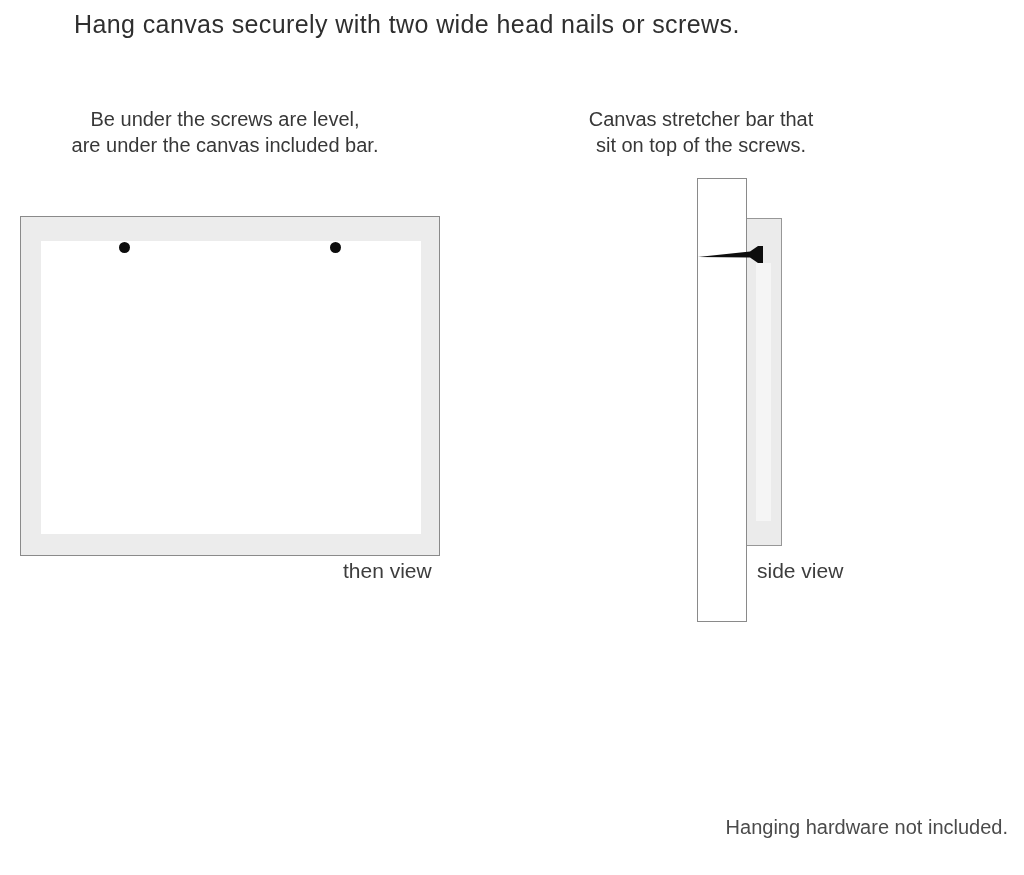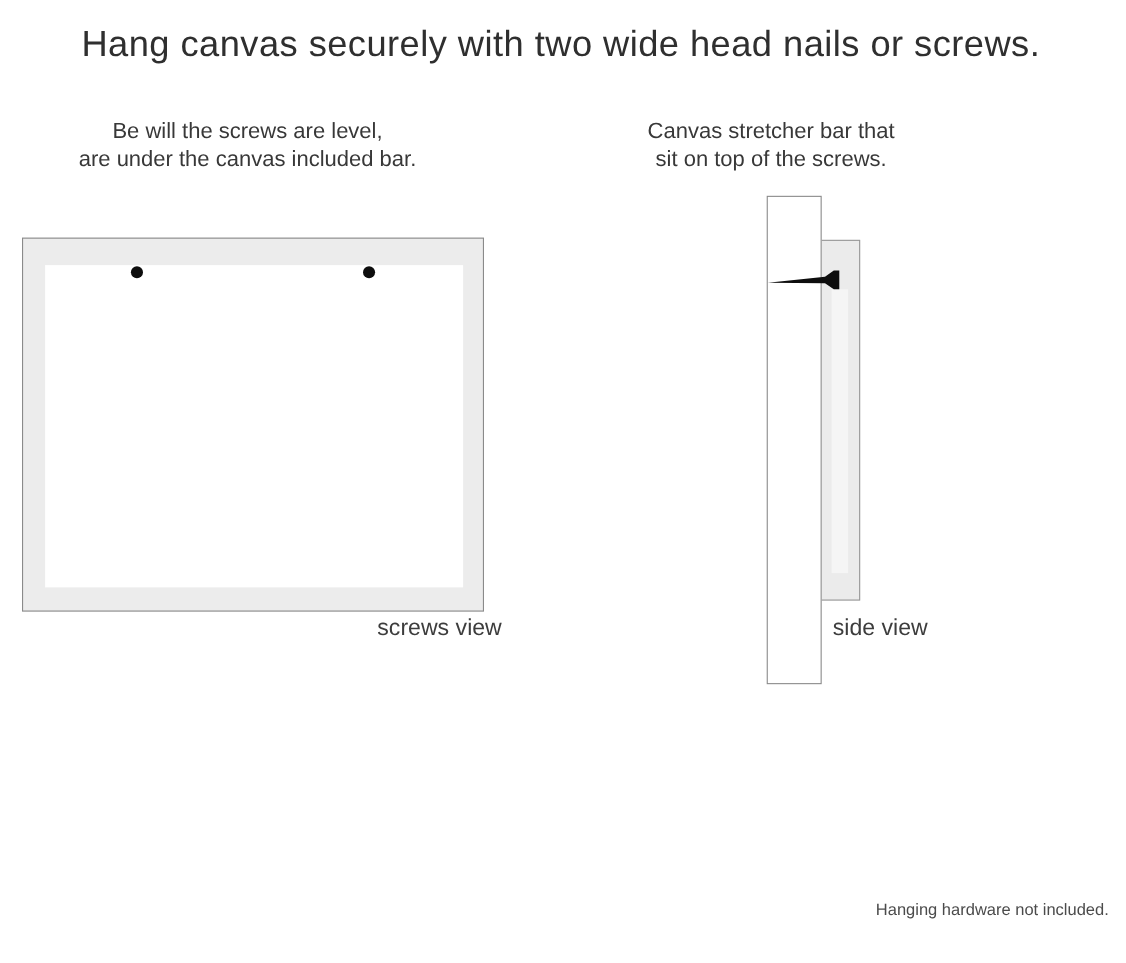--- a/index.html
+++ b/index.html
@@ -11,22 +11,22 @@
   .page {
     position: relative;
     width: 1024px;
     height: 875px;
     background: #ffffff;
     overflow: hidden;
   }
   .page-title {
     position: absolute;
     left: 74px;
-    top: 21px;
-    font-size: 33px;
+    top: 10px;
+    font-size: 25px;
     font-weight: 300;
     letter-spacing: 0.4px;
     color: #2f2f2f;
     white-space: nowrap;
   }
   .instruction-block {
     position: absolute;
     text-align: center;
     font-size: 20px;
     font-weight: 300;
@@ -94,50 +94,50 @@
     color: #3d3d3d;
     white-space: nowrap;
   }
   #front-view-label { left: 343px; top: 559px; }
   #side-view-label  { left: 757px; top: 559px; text-align: center; }
 
   .footer-note {
     position: absolute;
     right: 16px; top: 818px;
     text-align: right;
-    font-size: 15px;
+    font-size: 20px;
     font-weight: 300;
     line-height: 19px;
     color: #4b4b4b;
   }
   .footer-note .line { display: block; }
 </style>
 </head>
 <body>
 
 <div class="page">
 
   <div class="page-title">Hang canvas securely with two wide head nails or screws.</div>
 
   <div class="instruction-block" id="front-instructions">
-    <span class="line">Be will the screws are level,</span>
+    <span class="line">Be under the screws are level,</span>
     <span class="line">are under the canvas included bar.</span>
   </div>
 
   <div class="instruction-block" id="side-instructions">
     <span class="line">Canvas stretcher bar that</span>
     <span class="line">sit on top of the screws.</span>
   </div>
 
   <div class="front-frame">
     <div class="front-face"></div>
     <div class="screw" id="screw-left"></div>
     <div class="screw" id="screw-right"></div>
   </div>
-  <div class="view-label" id="front-view-label">screws view</div>
+  <div class="view-label" id="front-view-label">then view</div>
 
   <div class="side-canvas">
     <div class="side-canvas-highlight"></div>
   </div>
   <div class="wall-bar"></div>
   <svg class="nail-svg" viewBox="0 0 72 24" aria-hidden="true">
     <polygon points="3,13 55,7.5 63,2 68,2 68,19 63,19 55,13.5" fill="#0d0d0d"></polygon>
   </svg>
   <div class="view-label" id="side-view-label">side view</div>
 

